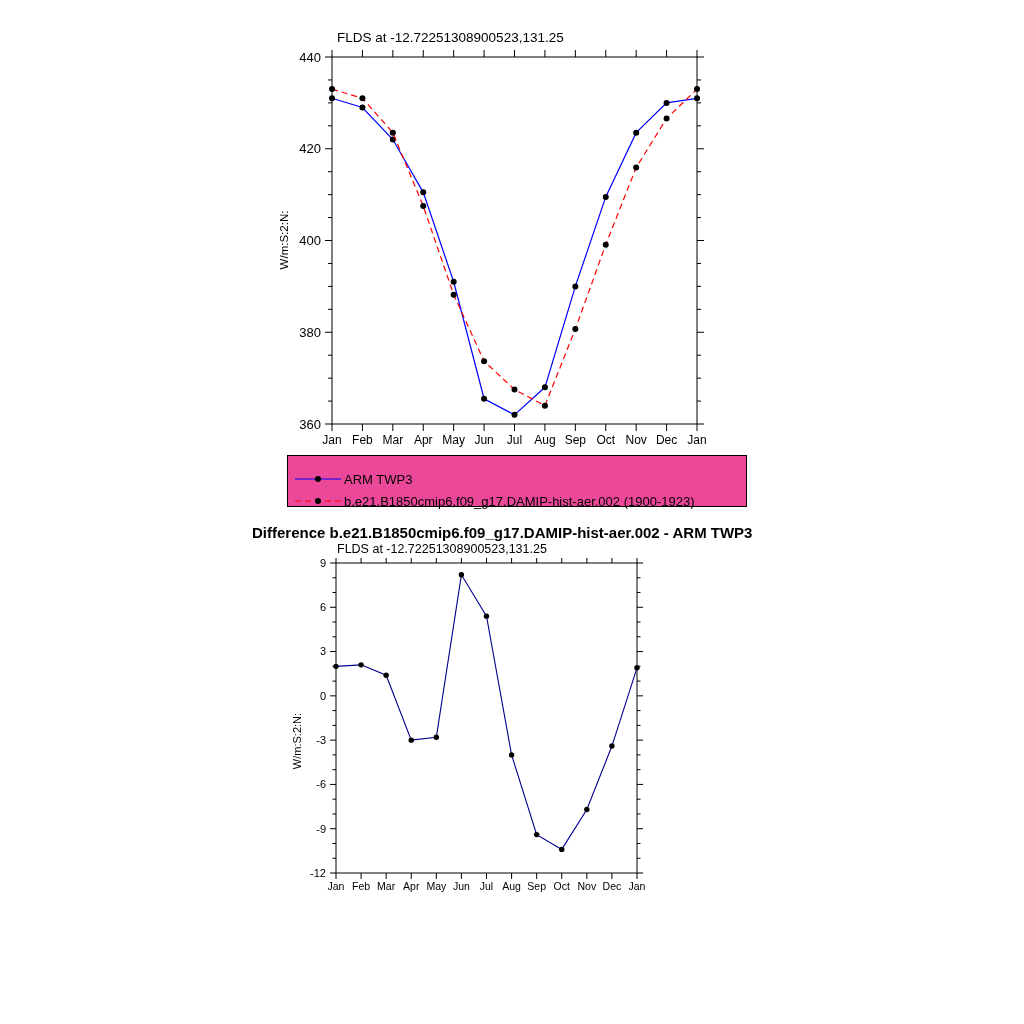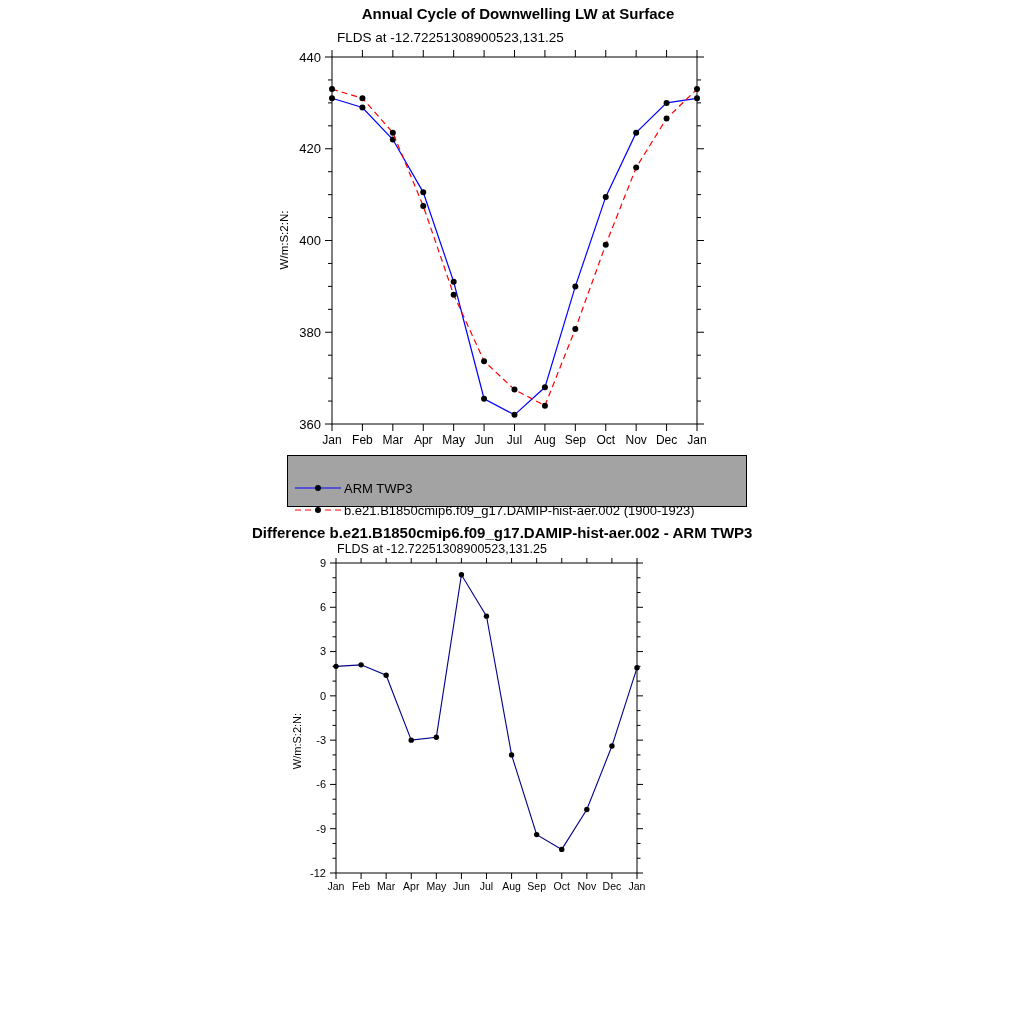--- a/index.html
+++ b/index.html
@@ -11,36 +11,35 @@
   }
   .page { position:relative; width:1024px; height:1024px; background:#fff; overflow:hidden; }
   .abs { position:absolute; }
   .chart-title { font-weight:bold; text-align:center; white-space:nowrap; }
   #chart1-title   { left:288px; top:5px;   width:460px; font-size:15px; }
   #chart1-subtitle{ left:337px; top:30px;  font-size:13.5px; }
   #chart1-svg     { left:270px; top:50px; }
   #chart1-ylabel  { left:234px; top:234px; width:100px; text-align:center; transform:rotate(-90deg); font-size:11.5px; }
   .legend {
     left:287px; top:455px; width:460px; height:52px;
-    border:1px solid #000; background:#a3a3a3; padding:21px 6px;
+    border:1px solid #000; background:#ec4899; padding:12px 6px;
   }
   .legend-row { display:flex; align-items:center; height:22px; }
   .legend-row span { font-size:13px; margin-left:2px; white-space:nowrap; }
   #chart2-title   { left:252px; top:524px; width:480px; font-size:15px; }
   #chart2-subtitle{ left:337px; top:542px; font-size:12.5px; }
   #chart2-svg     { left:280px; top:558px; }
   #chart2-ylabel  { left:247px; top:735px; width:100px; text-align:center; transform:rotate(-90deg); font-size:11px; }
   svg text { font-family:"Liberation Sans", sans-serif; fill:#000; }
 </style>
 </head>
 <body>
 
 <div class="page">
 
-  <div class="abs chart-title" id="chart1-title">Annual Cycle of Downwelling LW at Surface</div>
   <div class="abs" id="chart1-subtitle">FLDS at -12.72251308900523,131.25</div>
   <div class="abs" id="chart1-ylabel">W/m:S:2:N:</div>
   <svg class="abs" id="chart1-svg" width="460" height="405">
       <rect x="62" y="7" width="365" height="367" fill="none" stroke="#000" stroke-width="1"></rect>
       <line x1="62" y1="374" x2="55" y2="374" stroke="#000" stroke-width="1"></line>
       <line x1="427" y1="374" x2="434" y2="374" stroke="#000" stroke-width="1"></line>
       <text x="51" y="378.55" text-anchor="end" font-size="13">360</text>
       <line x1="62" y1="351.0625" x2="58" y2="351.0625" stroke="#000" stroke-width="1"></line>
       <line x1="427" y1="351.0625" x2="431" y2="351.0625" stroke="#000" stroke-width="1"></line>
       <line x1="62" y1="328.125" x2="58" y2="328.125" stroke="#000" stroke-width="1"></line>

